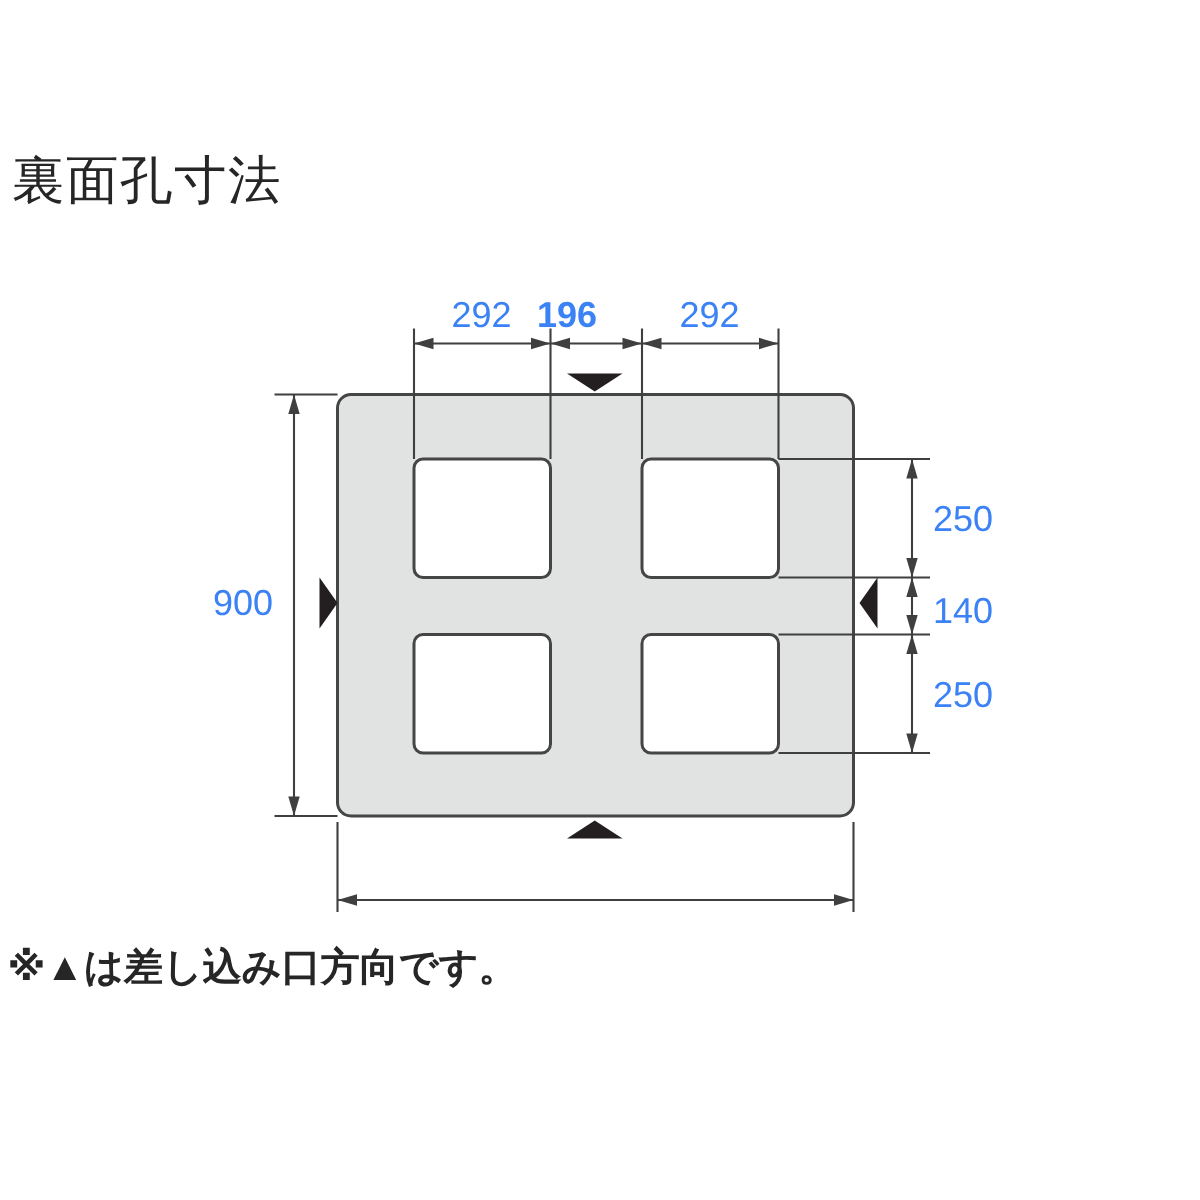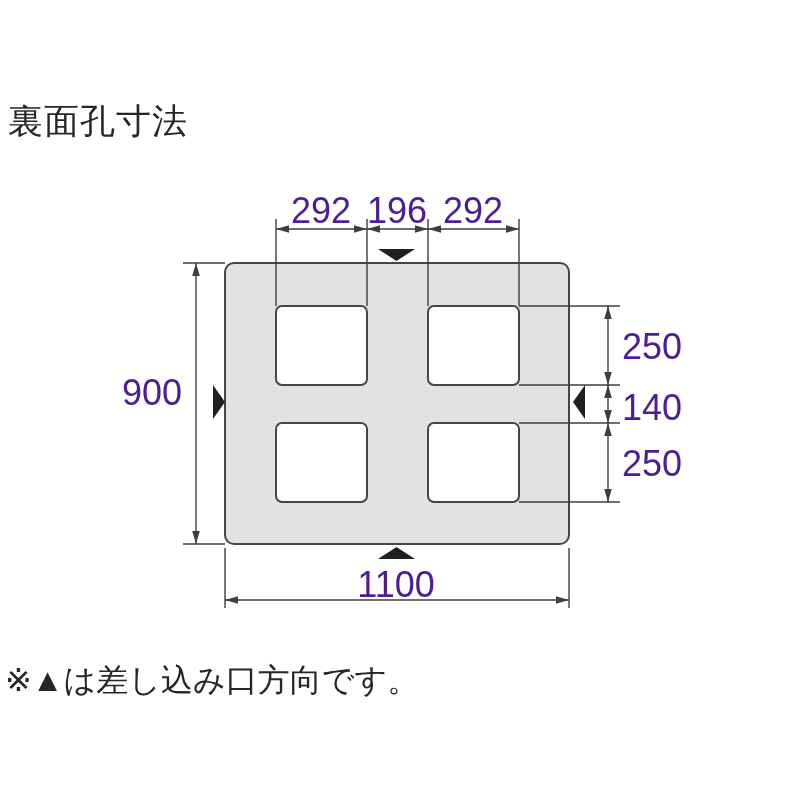--- a/index.html
+++ b/index.html
@@ -17,31 +17,32 @@
     left: 8px;
     top: 103px;
     font-size: 35px;
     line-height: 36px;
     letter-spacing: 1px;
     color: #262626;
   }
   .note {
     position: absolute;
     left: 5px;
-    top: 662px;
-    font-size: 32px;
+    top: 626px;
+    font-size: 26px;
     line-height: 36px;
     color: #262626;
+    font-weight: bold;
   }
   .dim {
     position: absolute;
-    font-size: 36px;
+    font-size: 24px;
     line-height: 28px;
     white-space: nowrap;
-    color: #4c1d95;
+    color: #3b82f6;
   }
   .dim.center { text-align: center; }
   .dim.right  { text-align: right; }
   svg.drawing { position: absolute; left: 0; top: 0; }
   .thin   { stroke: #3f3f3f; stroke-width: 1.4; fill: none; }
   .thick  { stroke: #454545; stroke-width: 2; }
   .arrow  { fill: #3f3f3f; stroke: none; }
 </style>
 </head>
 <body>
@@ -87,25 +88,24 @@
     <path class="arrow" d="M225 600 L238 596.2 L238 603.8 Z
              M569 600 L556 596.2 L556 603.8 Z"></path>
 
     <polygon points="378,249 415,249 396.5,261" fill="#231f20"></polygon>
     <polygon points="378,559 415,559 396.5,547" fill="#231f20"></polygon>
     <polygon points="213,385 213,419 225,402" fill="#231f20"></polygon>
     <polygon points="585,385 585,419 573,402" fill="#231f20"></polygon>
   </svg>
 
   <div class="dim center" style="left:281px; top:197px; width:80px;">292</div>
-  <div class="dim center" style="left:357px; top:197px; width:80px;">196</div>
+  <div class="dim center" style="left:338px; top:197px; width:80px;font-weight:bold;">196</div>
   <div class="dim center" style="left:433px; top:197px; width:80px;">292</div>
 
-  <div class="dim right" style="left:102px; top:379px; width:80px;">900</div>
+  <div class="dim right" style="left:102px; top:389px; width:80px;">900</div>
 
   <div class="dim" style="left:622px; top:333px; width:90px;">250</div>
   <div class="dim" style="left:622px; top:394px; width:90px;">140</div>
   <div class="dim" style="left:622px; top:450px; width:90px;">250</div>
 
-  <div class="dim center" style="left:346px; top:571px; width:100px;">1100</div>
 
   <div class="note">※▲は差し込み口方向です。</div>
 </div>
 
 </body></html>

